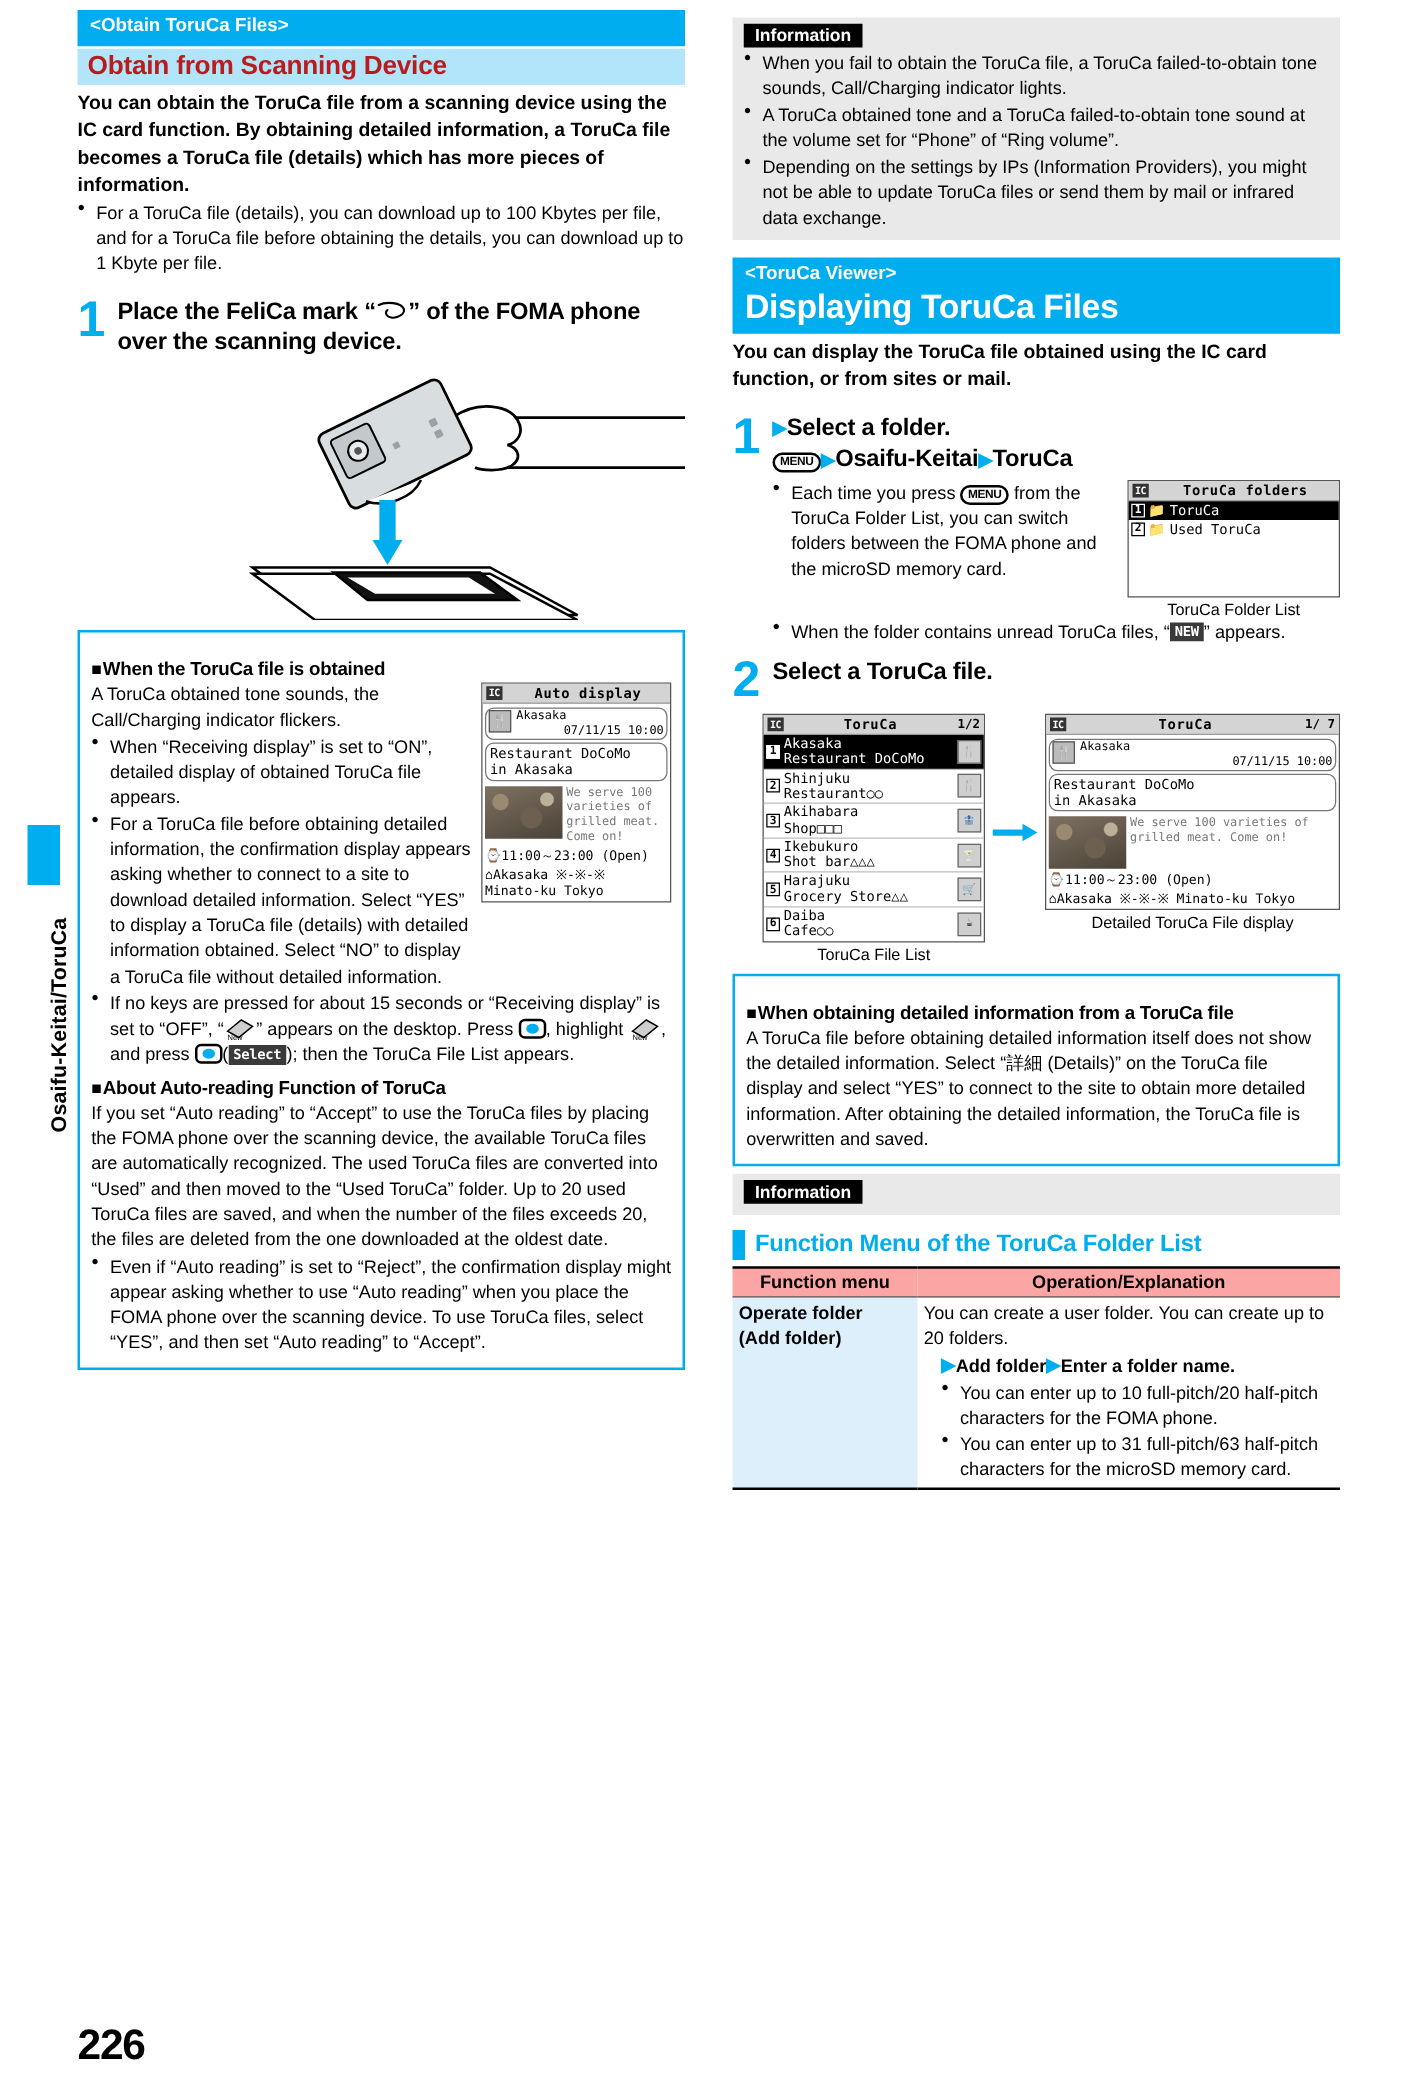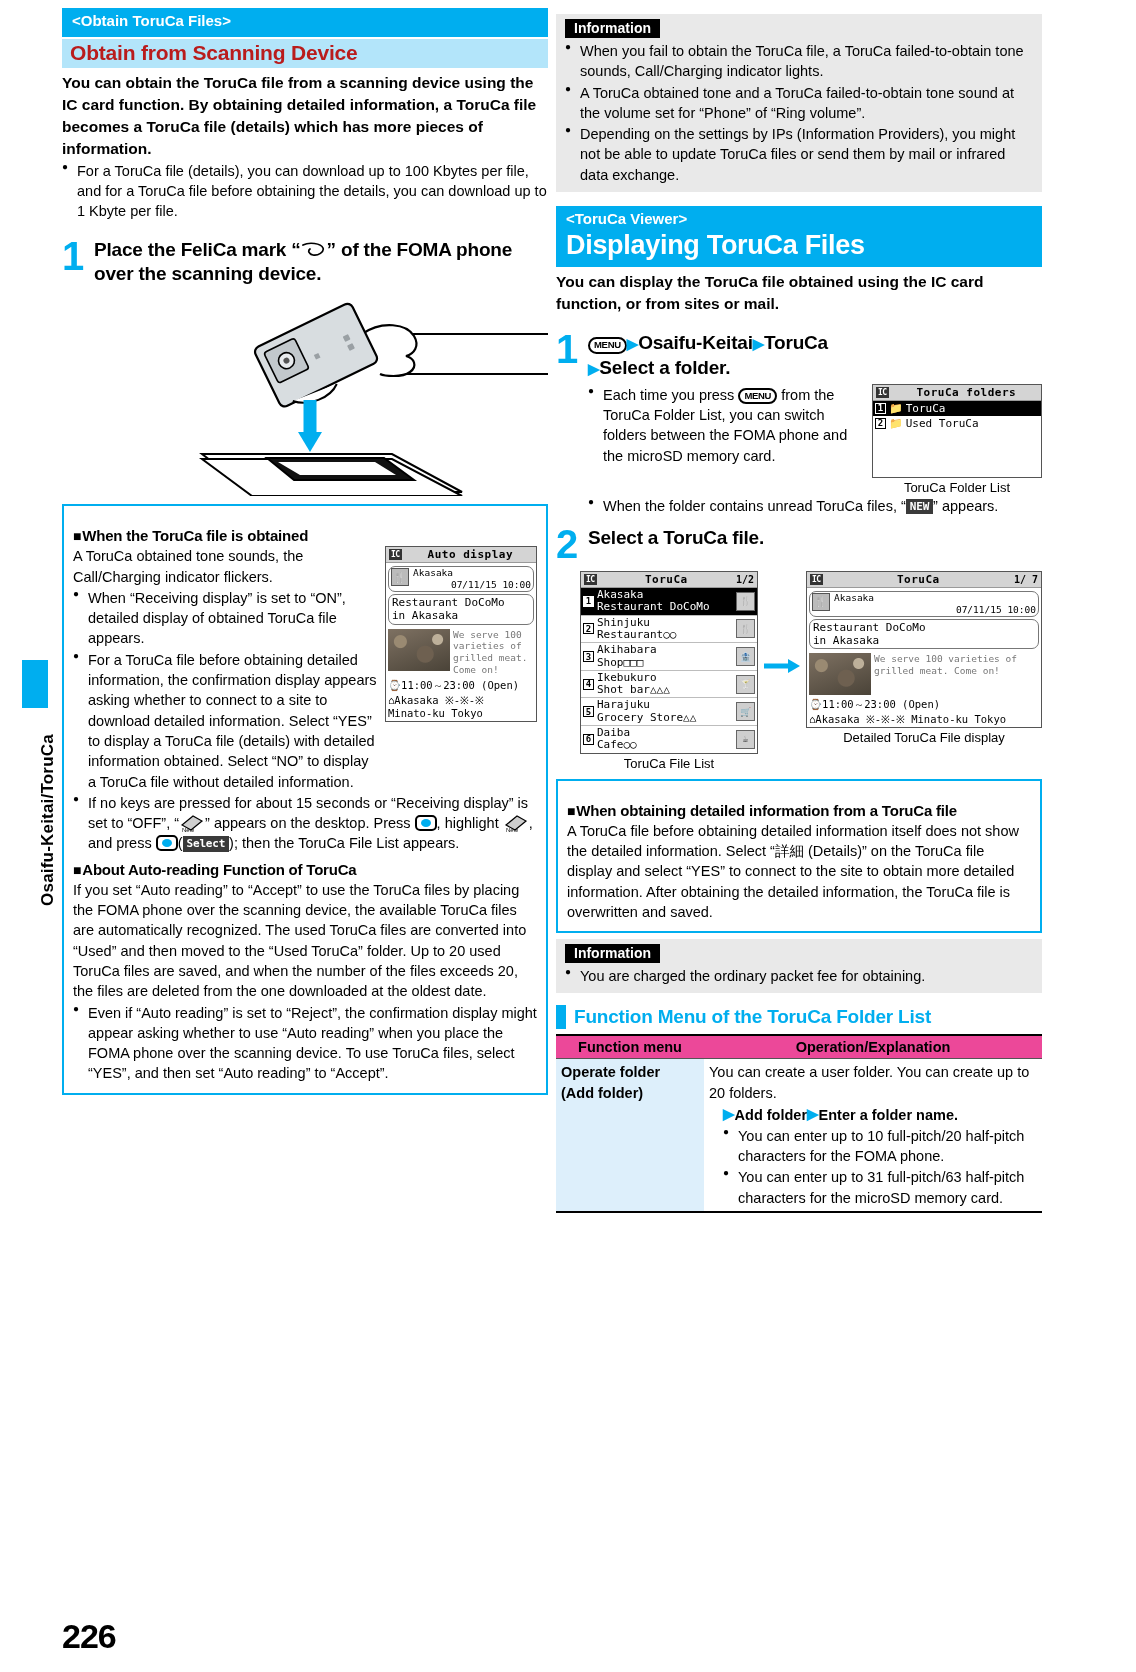--- a/index.html
+++ b/index.html
@@ -34,21 +34,21 @@
   }
 
   .page-number {
     position:absolute; left:62px; bottom:16px;
     font-size:34px; font-weight:bold; letter-spacing:-1px;
   }
 
   
   .col { position:absolute; top:8px; }
   .col-left  { left:62px;  width:486px; }
-  .col-right { left:556px; width:486px; }
+  .col-right { left:586px; width:486px; }
 
   
   .sec-head {
     background:#00aeef; color:#fff;
     padding:4px 10px 6px 10px;
   }
   .sec-head .kicker { font-size:15px; font-weight:bold; line-height:1.25; }
   .sec-head .title  { font-size:27px; font-weight:bold; line-height:1.2; letter-spacing:-.3px;}
 
   .sub-head {
@@ -204,21 +204,21 @@
   .fold-row.sel{ background:#000; color:#fff; }
 
   
   .fn-head{
     display:flex; align-items:center; gap:8px; margin-top:12px;
   }
   .fn-head .bar{ width:10px; height:24px; background:#00aeef; flex:0 0 10px; }
   .fn-head .t{ font-size:19px; font-weight:bold; color:#00aeef; letter-spacing:-.2px;}
   table.fn{ width:100%; border-collapse:collapse; margin-top:5px; }
   table.fn th{
-    background:#ec4899; font-size:14.5px; font-weight:bold;
+    background:#fca5a5; font-size:14.5px; font-weight:bold;
     border-top:2px solid #000; border-bottom:1px solid #555;
     padding:3px 2px;
   }
   table.fn th.c1{ width:148px; }
   table.fn td{
     vertical-align:top; padding:3px 5px; font-size:14.5px; line-height:1.4;
     border-bottom:2px solid #000;
   }
   table.fn td.c1{ background:#ddeffb; font-weight:bold; width:148px; }
   table.fn td .op{ font-weight:bold; }
@@ -358,24 +358,24 @@
     <div class="sec-head" style="margin-top:14px;">
       <div class="kicker">&lt;ToruCa Viewer&gt;</div>
       <div class="title">Displaying ToruCa Files</div>
     </div>
     <div class="lead">You can display the ToruCa file obtained using the IC card function, or from sites or mail.</div>
 
     <div class="step">
       <div class="step-num">1</div>
       <div class="step-body">
         <div class="step-title">
+          <span class="arrow-blue">▶</span><span>Select a folder.</span>
+        </div>
+        <div class="step-title">
           <span class="key-menu">MENU</span><span class="arrow-blue">▶</span><span>Osaifu-Keitai</span><span class="arrow-blue">▶</span><span>ToruCa</span>
-        </div>
-        <div class="step-title">
-          <span class="arrow-blue">▶</span><span>Select a folder.</span>
         </div>
 
         <div style="display:flex; gap:10px; margin-top:4px;">
           <div style="flex:1;">
             <div class="b-item">
               <span>Each time you press </span><span class="key-menu">MENU</span><span> from the ToruCa Folder List, you can switch folders between the FOMA phone and the microSD memory card.</span>
             </div>
           </div>
           <div style="flex:0 0 170px;">
             <div class="shot">
@@ -508,21 +508,20 @@
       </div>
     </div>
 
     <div class="note-box">
       <div class="note-title sq">When obtaining detailed information from a ToruCa file</div>
       <p>A ToruCa file before obtaining detailed information itself does not show the detailed information. Select “詳細 (Details)” on the ToruCa file display and select “YES” to connect to the site to obtain more detailed information. After obtaining the detailed information, the ToruCa file is overwritten and saved.</p>
     </div>
 
     <div class="info-box">
       <div class="info-tag">Information</div>
-      <div class="b-item">You are charged the ordinary packet fee for obtaining.</div>
     </div>
 
     <div class="fn-head">
       <div class="bar"></div>
       <div class="t">Function Menu of the ToruCa Folder List</div>
     </div>
 
     <table class="fn">
       <thead>
         <tr>

